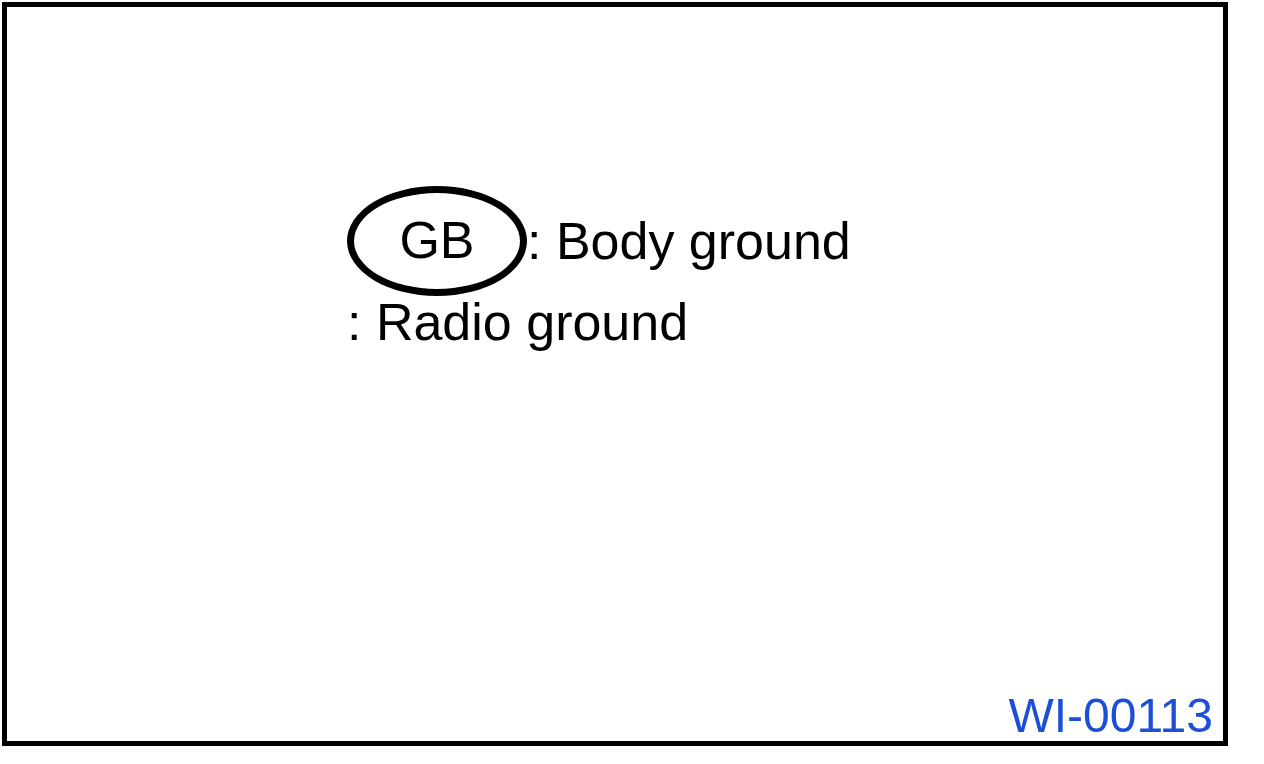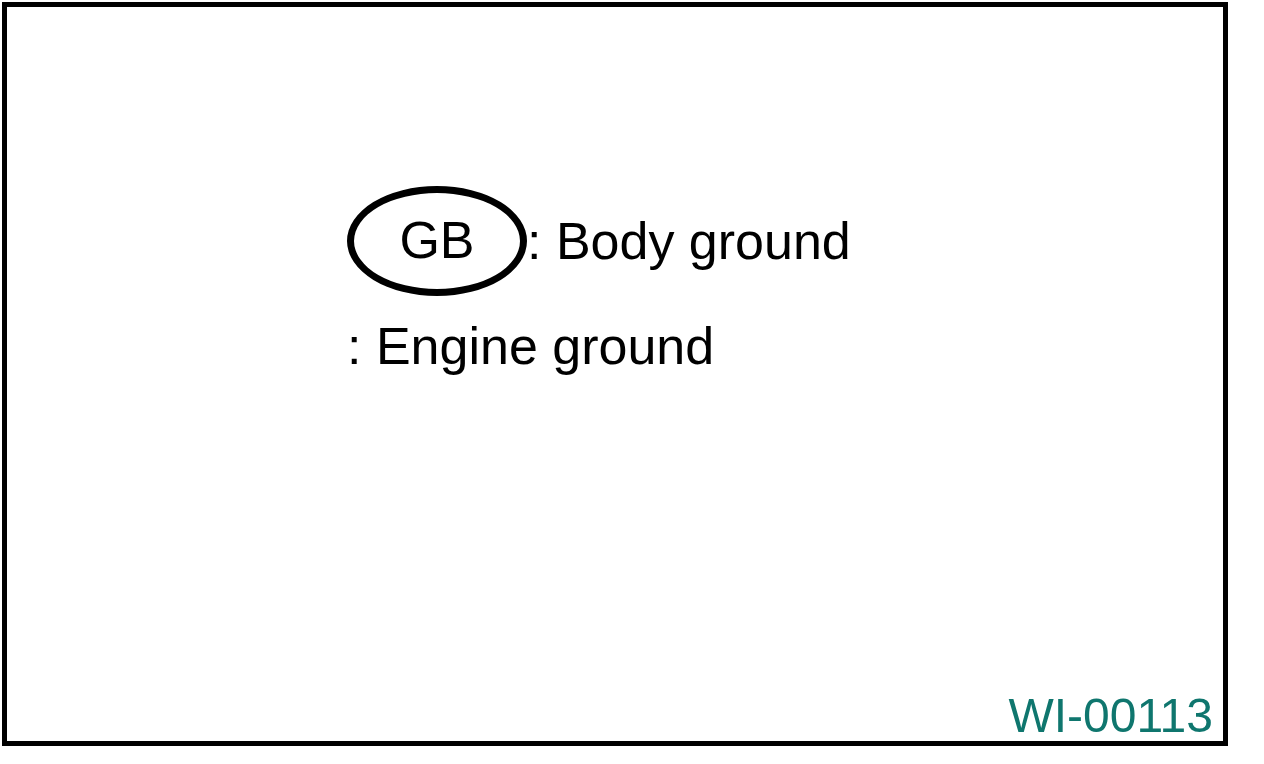--- a/index.html
+++ b/index.html
@@ -24,21 +24,20 @@
     border: 5px solid #000000;
     box-sizing: border-box;
     background: #ffffff;
   }
   .legend {
     position: absolute;
     left: 340px;
     top: 179px;
     display: flex;
     flex-direction: column;
-    gap: 24px;
   }
   .legend-row {
     display: flex;
     align-items: center;
   }
   .ellipse {
     width: 180px;
     height: 110px;
     border: 7px solid #000000;
     border-radius: 50%;
@@ -62,41 +61,41 @@
     margin-left: 0;
     white-space: pre;
     line-height: 1;
   }
   .figure-code {
     position: absolute;
     right: 10px;
     bottom: 1px;
     font-size: 48px;
     line-height: 1;
-    color: #0f766e;
+    color: #1d4ed8;
   }
 </style>
 </head>
 <body>
 
 <div class="figure">
   <div class="frame">
 
     <div class="legend">
 
       <div class="legend-row">
         <div class="ellipse">
           <span class="symbol-code">GB</span>
         </div>
         <span class="desc">: Body ground</span>
       </div>
 
 
       <div class="legend-row">
-        <span class="desc">: Engine ground</span>
+        <span class="desc">: Radio ground</span>
       </div>
 
     </div>
 
     <div class="figure-code">WI-00113</div>
 
   </div>
 </div>
 
 </body></html>

